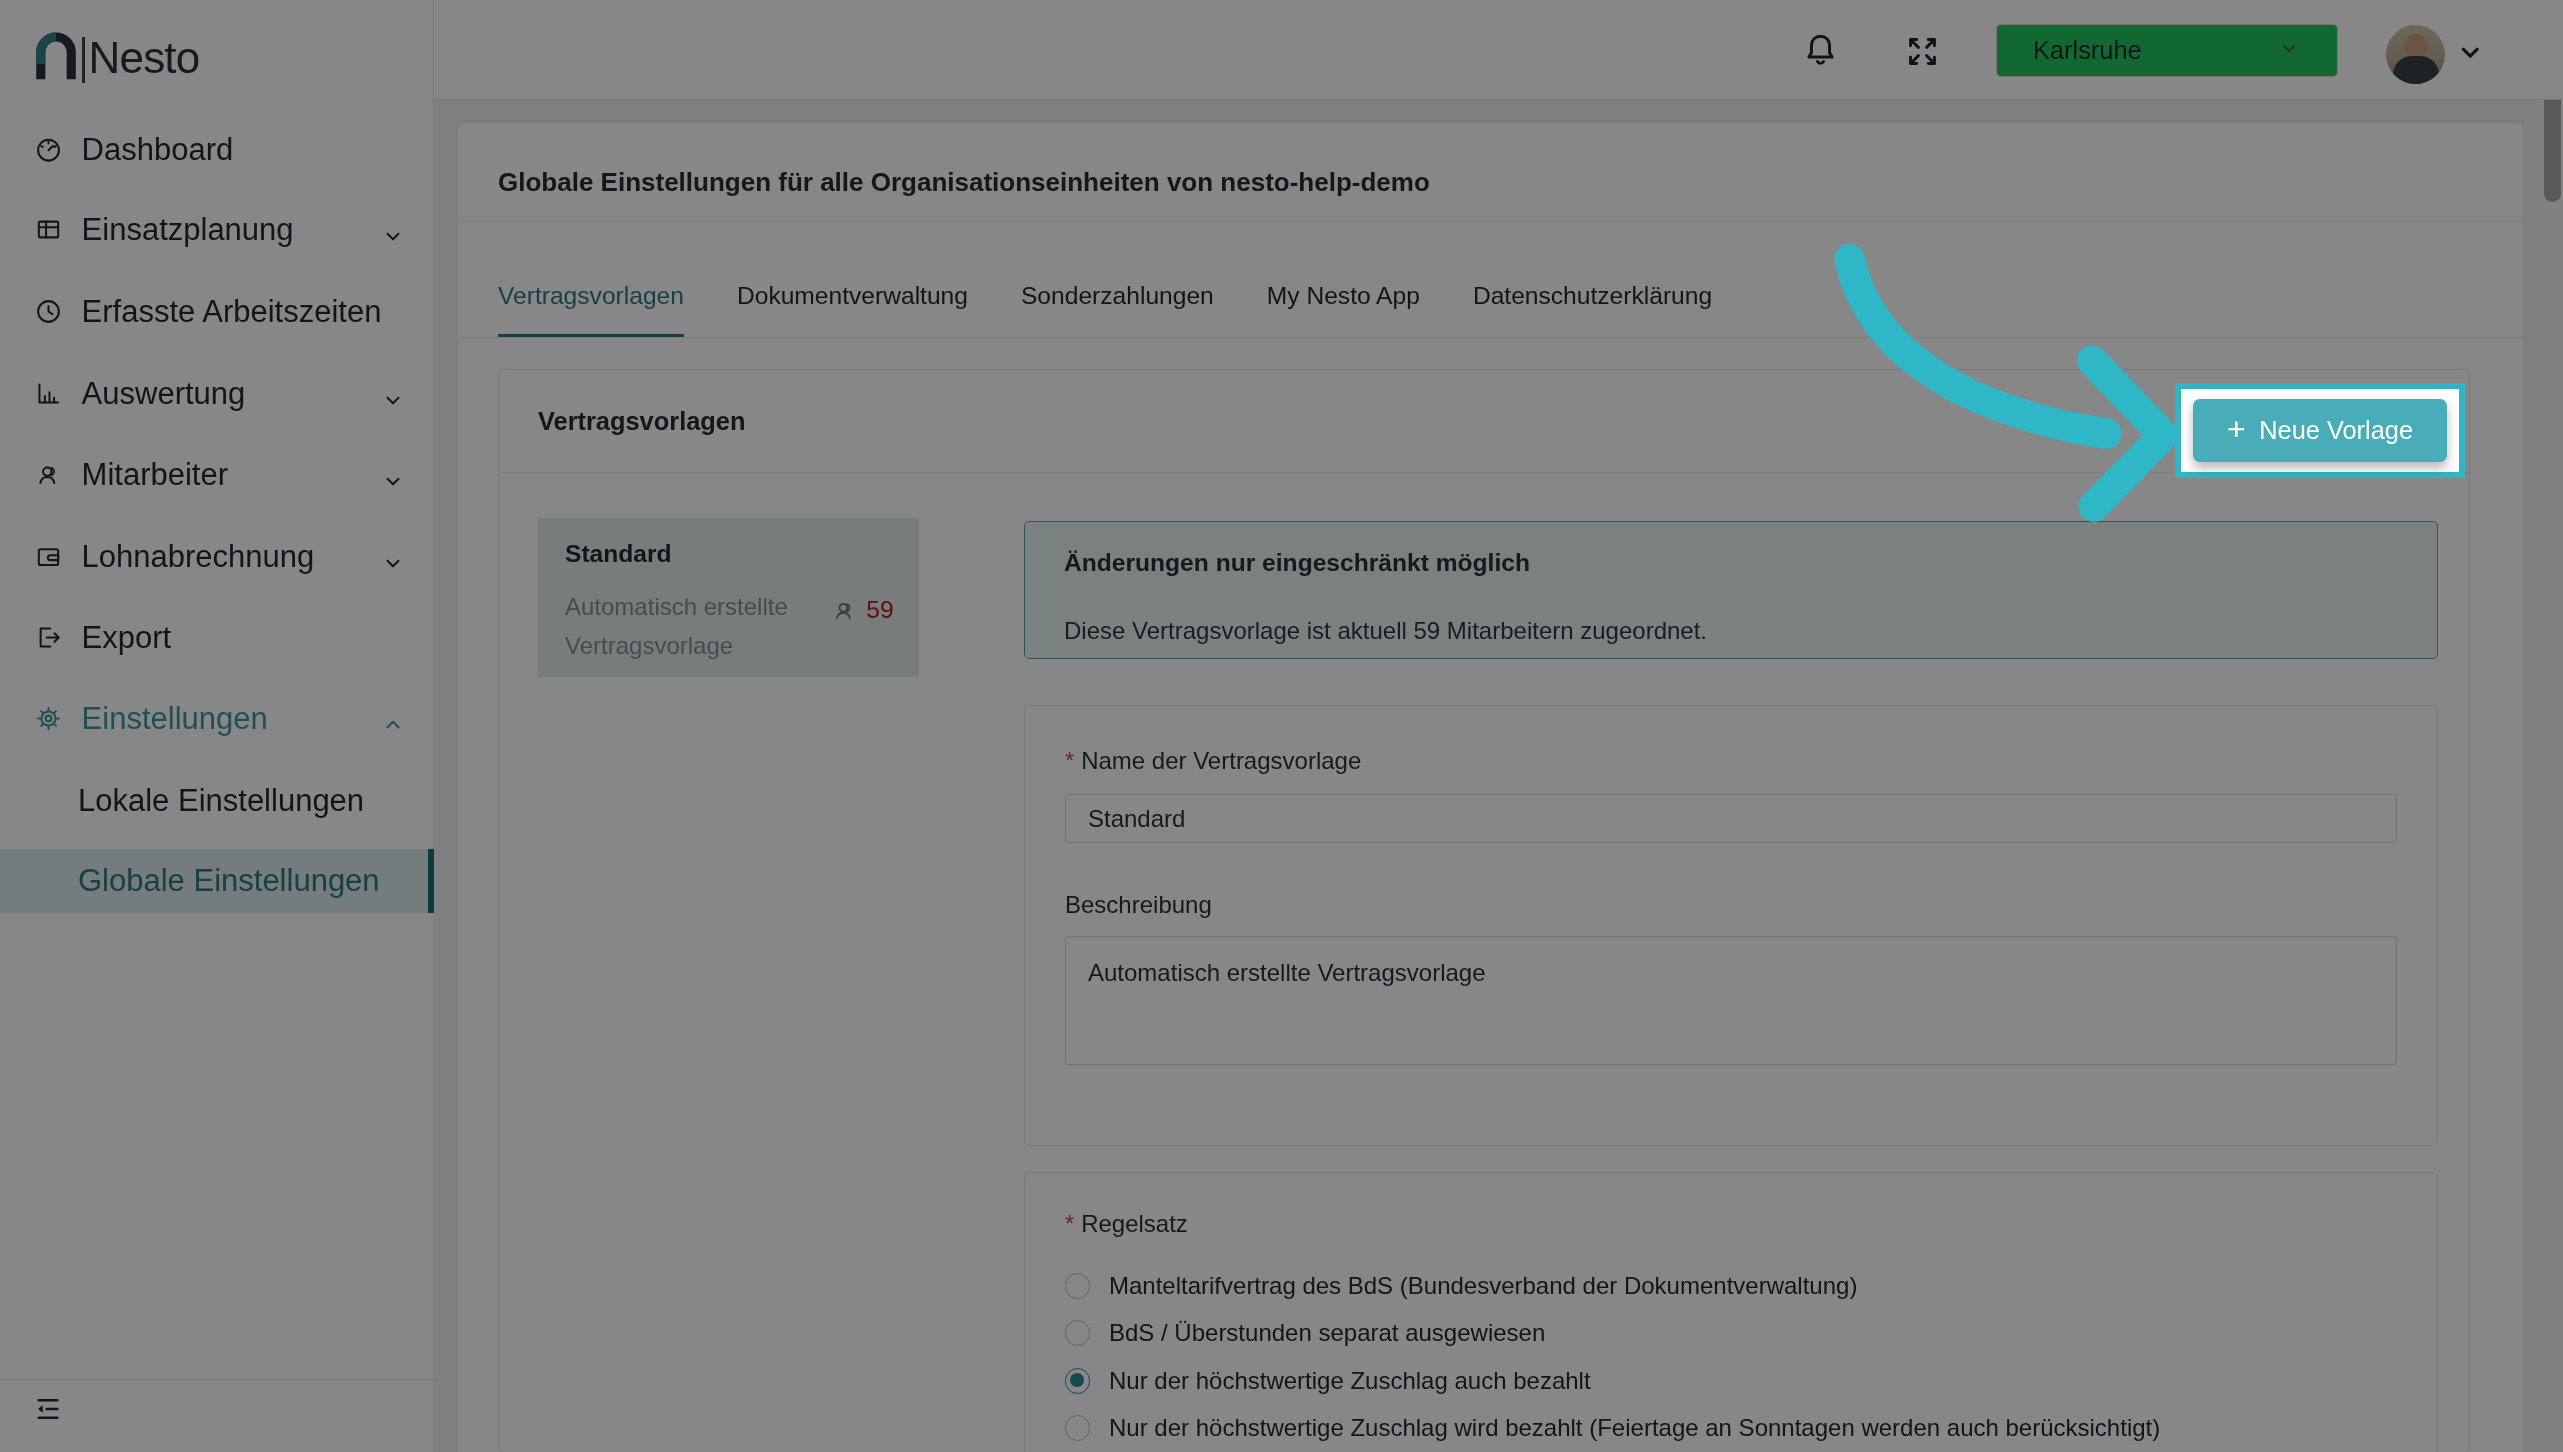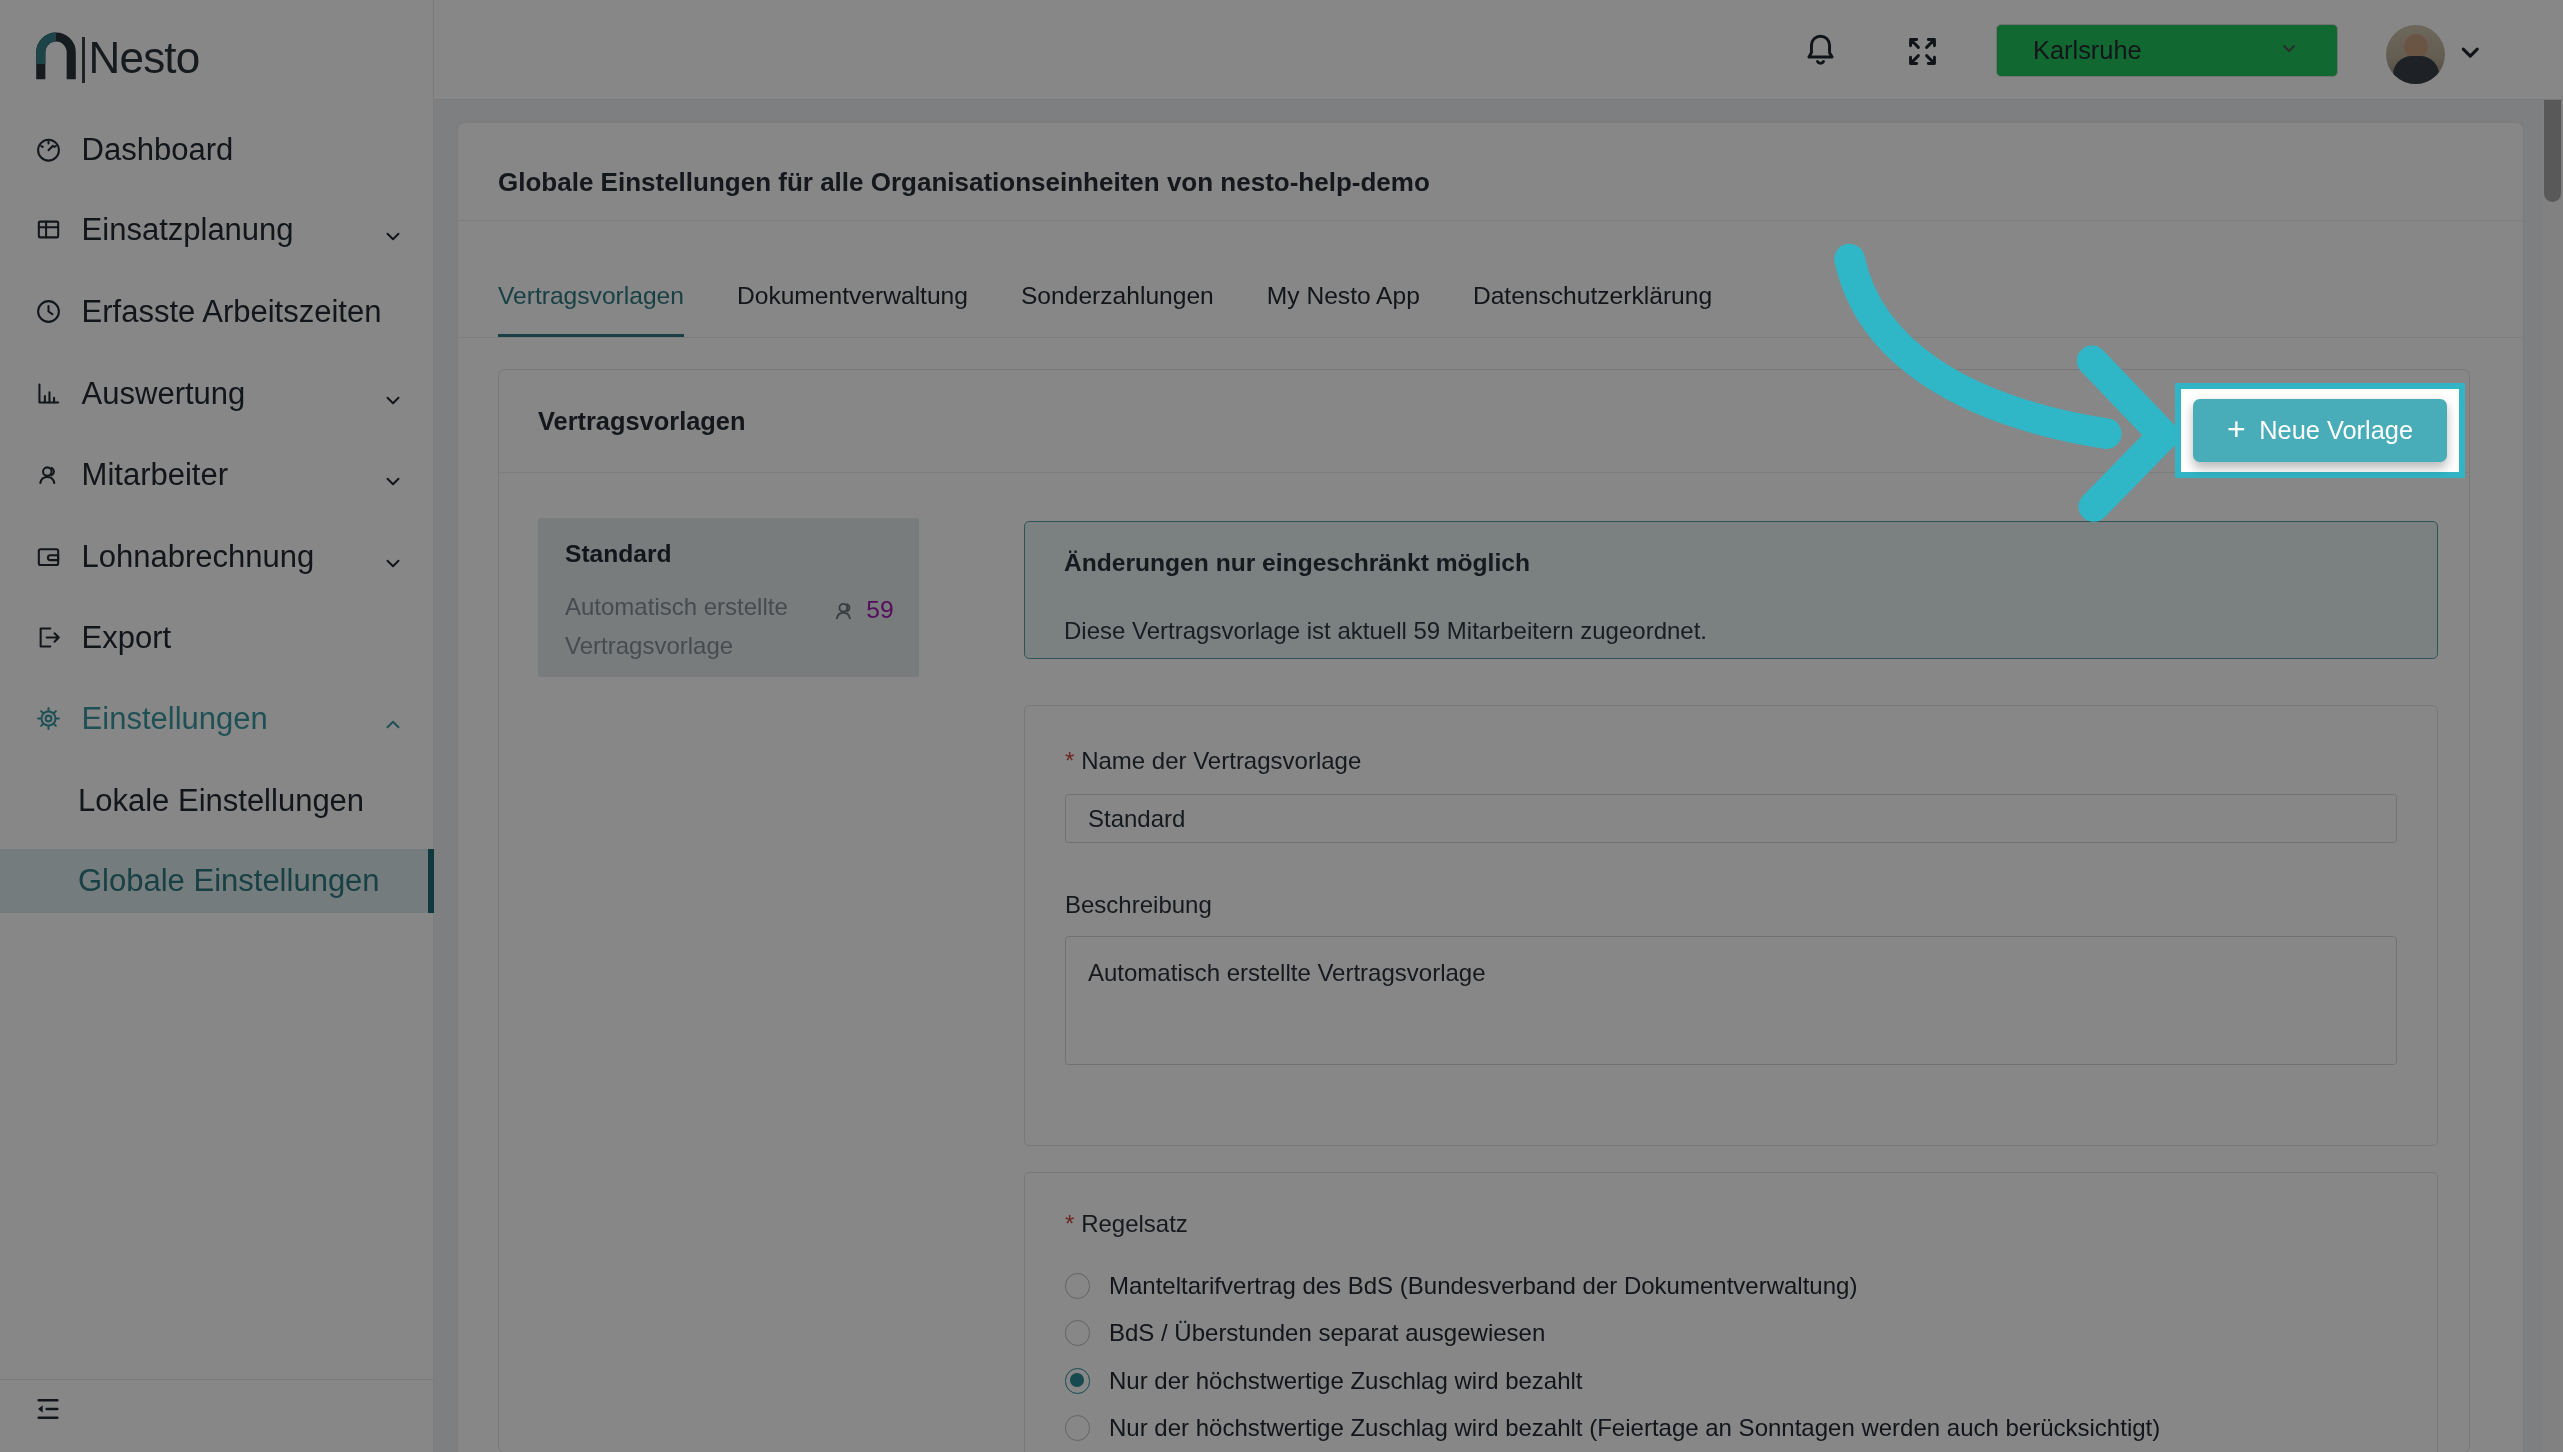--- a/index.html
+++ b/index.html
@@ -53,21 +53,21 @@
   .tabs-divider { left:0; top:214px; width:2065px; height:0.8px; background:#ececec; }
 
   .panel { left:40px; top:246px; width:1972px; height:1084px; border:1.7px solid #e4e4e4; border-radius:6.8px; overflow:hidden; }
   .panel-head { left:0; top:0; width:100%; height:103px; border-bottom:0.8px solid #ececec; }
   .panel-title { left:39px; top:37px; font-size:25.4px; font-weight:700; color:#262c35; }
 
   .tpl-card { left:39px; top:148px; width:381px; height:159px; background:#e2eaec; border-radius:1.7px; cursor:pointer; }
   .tpl-title { left:27px; top:22px; font-size:24.6px; font-weight:700; color:#232a33; }
   .tpl-desc1 { left:27px; top:75px; font-size:24px; color:#878f96; }
   .tpl-desc2 { left:27px; top:114px; font-size:24px; color:#878f96; }
-  .tpl-count { right:25.4px; top:78px; display:flex; align-items:center; gap:8.5px; font-size:24.6px; color:#a21caf; }
+  .tpl-count { right:25.4px; top:78px; display:flex; align-items:center; gap:8.5px; font-size:24.6px; color:#b91c1c; }
   .tpl-count svg { width:27px; height:27px; stroke:#6d757c; fill:none; stroke-width:1.7; stroke-linecap:round; stroke-linejoin:round; }
 
   .notice { left:525px; top:151px; width:1414px; height:138px; background:#e9f3f3; border:1.7px solid #569fa7; border-radius:5.1px; }
   .notice-title { left:39px; top:27px; font-size:24.6px; font-weight:700; color:#26313a; }
   .notice-text { left:39px; top:76px; font-size:24px; color:#2e3942;margin-top:19px; }
 
   .fbox { border:1.7px solid #e4e4e4; border-radius:5.1px; }
   .fbox1 { left:525px; top:335px; width:1414px; height:441px; }
   .fbox2 { left:525px; top:802px; width:1414px; height:373px; border-bottom:none; border-radius:5.1px 5.1px 0 0; }
   .flabel { font-size:24px; color:#2a323b; }
@@ -307,21 +307,21 @@
         <div class="abs radio-row" style="top:96px;">
           <span class="radio"></span>
           <span class="radio-label">Manteltarifvertrag des BdS (Bundesverband der Dokumentverwaltung)</span>
         </div>
         <div class="abs radio-row" style="top:143px;">
           <span class="radio"></span>
           <span class="radio-label">BdS / Überstunden separat ausgewiesen</span>
         </div>
         <div class="abs radio-row" style="top:191px;">
           <span class="radio checked"></span>
-          <span class="radio-label">Nur der höchstwertige Zuschlag wird bezahlt</span>
+          <span class="radio-label">Nur der höchstwertige Zuschlag auch bezahlt</span>
         </div>
         <div class="abs radio-row" style="top:238px;">
           <span class="radio"></span>
           <span class="radio-label">Nur der höchstwertige Zuschlag wird bezahlt (Feiertage an Sonntagen werden auch berücksichtigt)</span>
         </div>
       </div>
     </div>
   </div>
 
   <div class="abs scroll-track"></div>

